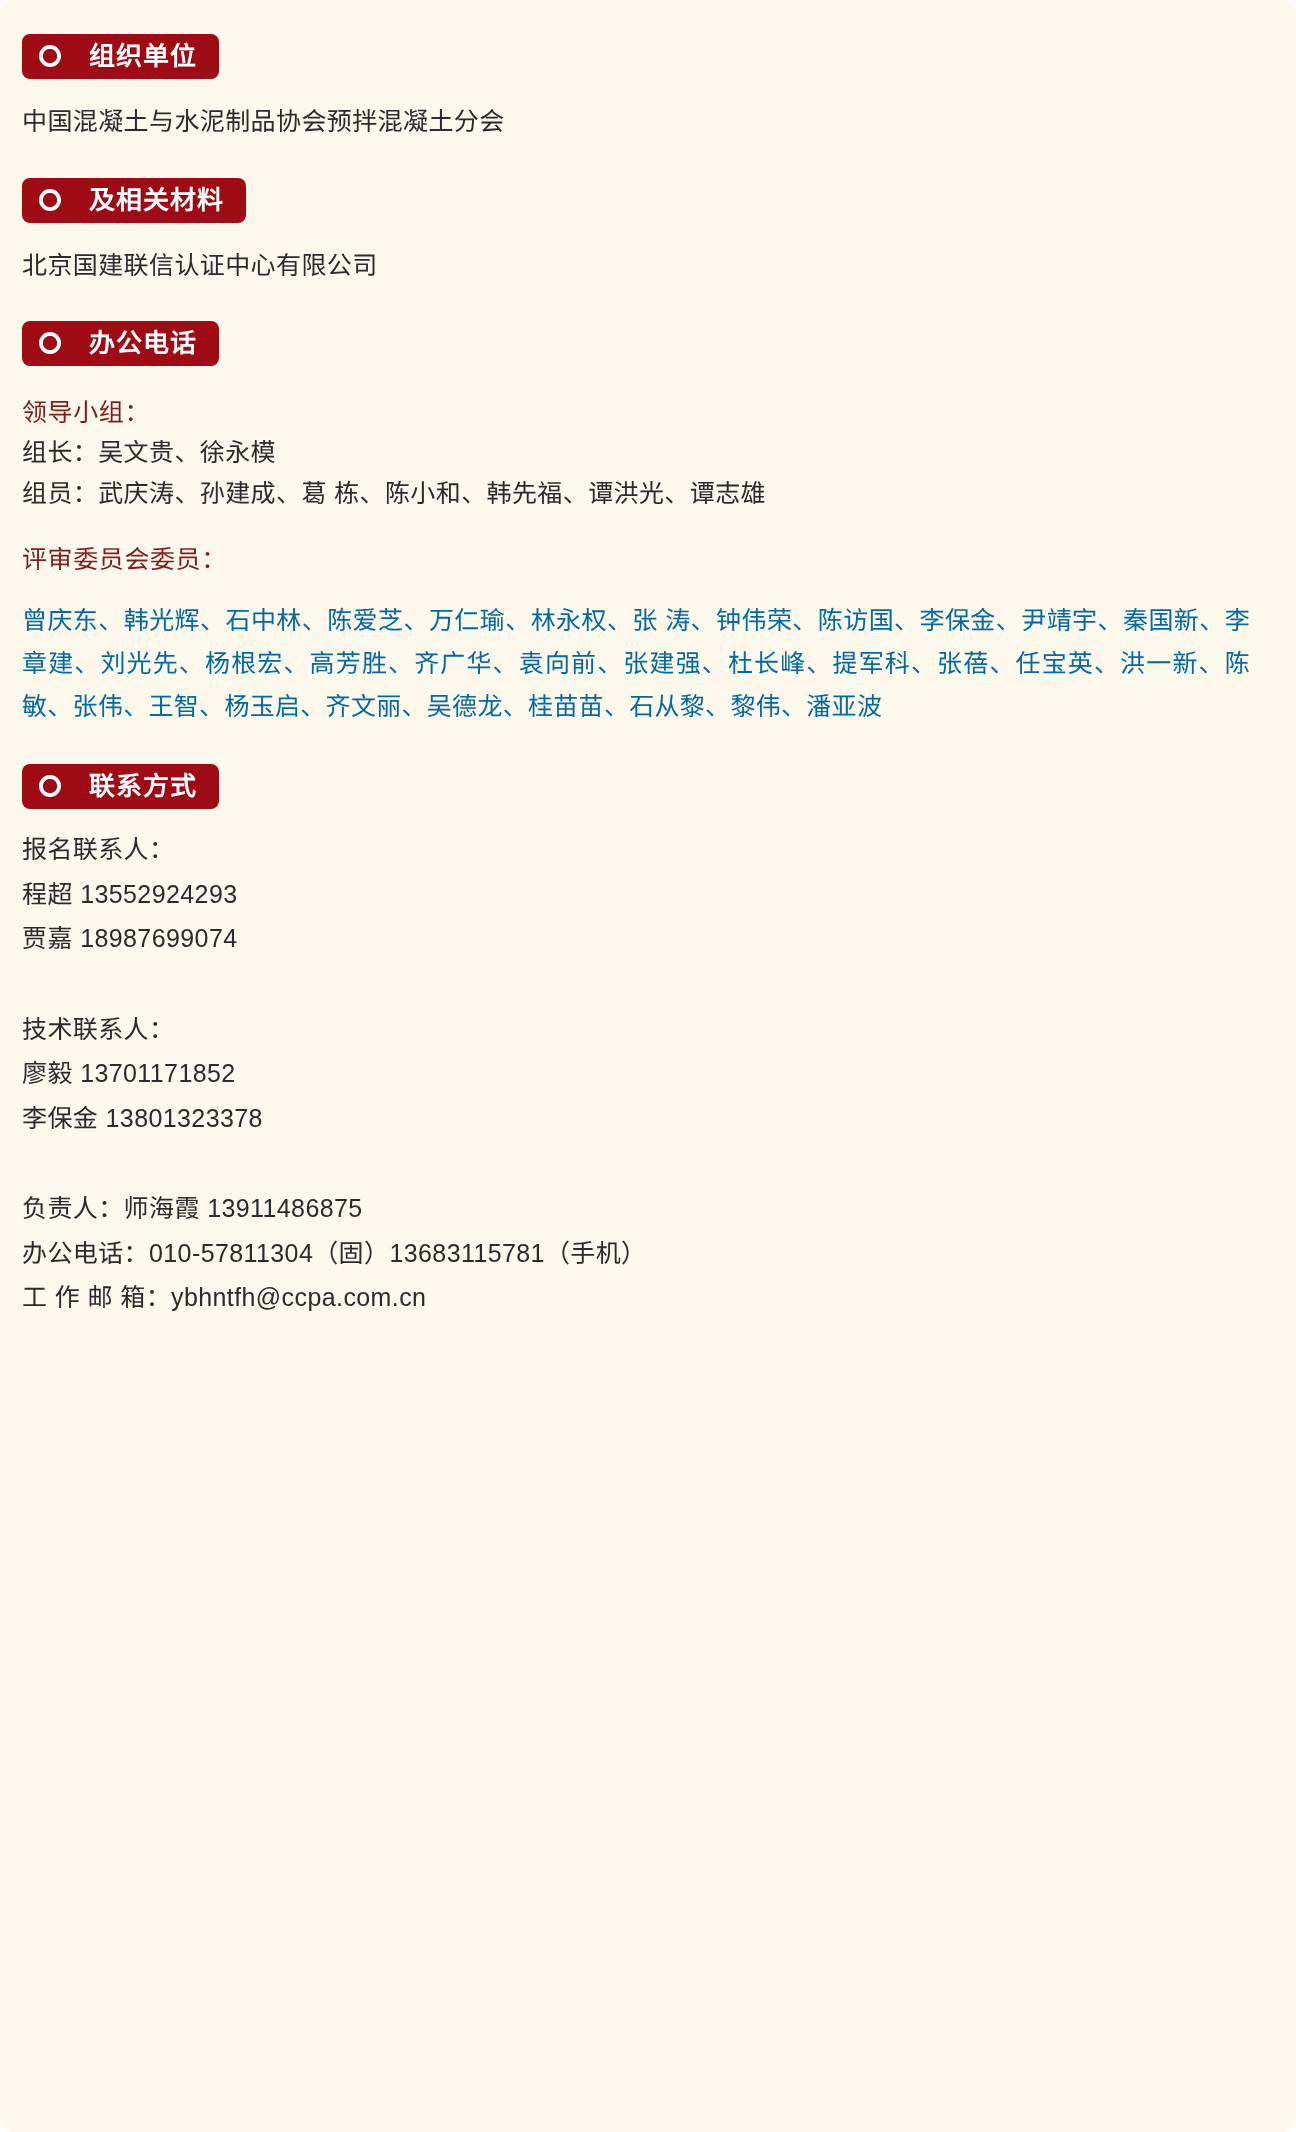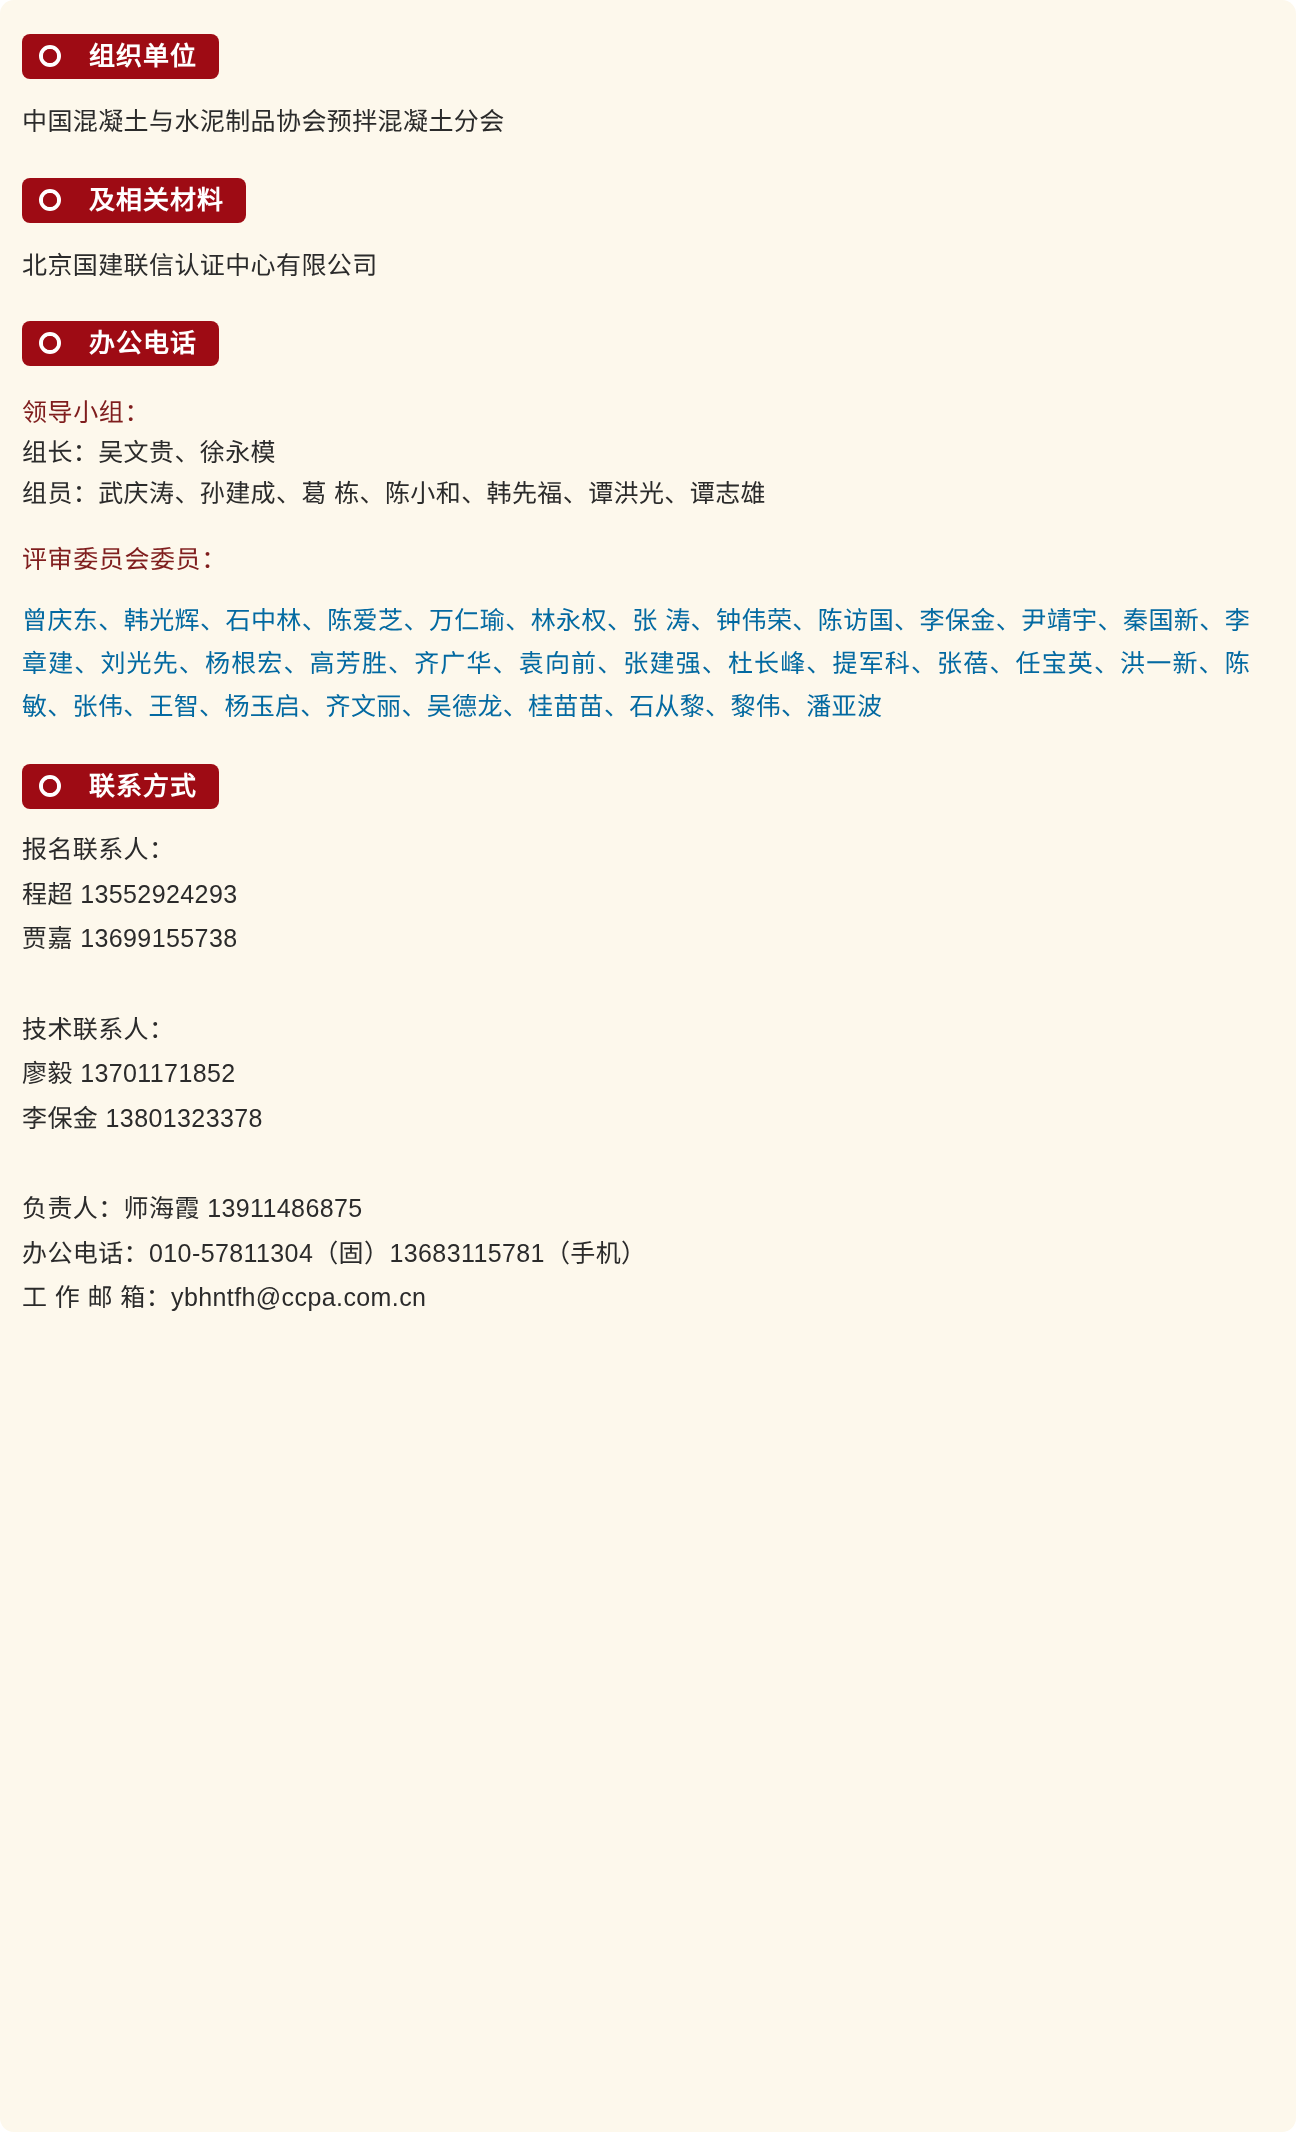--- a/index.html
+++ b/index.html
@@ -147,21 +147,21 @@
       <div class="pill">
         <span class="ring">
             <i></i>
           </span>
         <span class="pill-label">联系方式</span>
       </div>
 
       <div class="contact-group">
         <p class="line">报名联系人：</p>
         <p class="line">程超  13552924293</p>
-        <p class="line">贾嘉  13699155738</p>
+        <p class="line">贾嘉  18987699074</p>
       </div>
 
       <div class="spacer-sm"></div>
 
       <div class="contact-group">
         <p class="line">技术联系人：</p>
         <p class="line">廖毅  13701171852</p>
         <p class="line">李保金  13801323378</p>
       </div>
 

